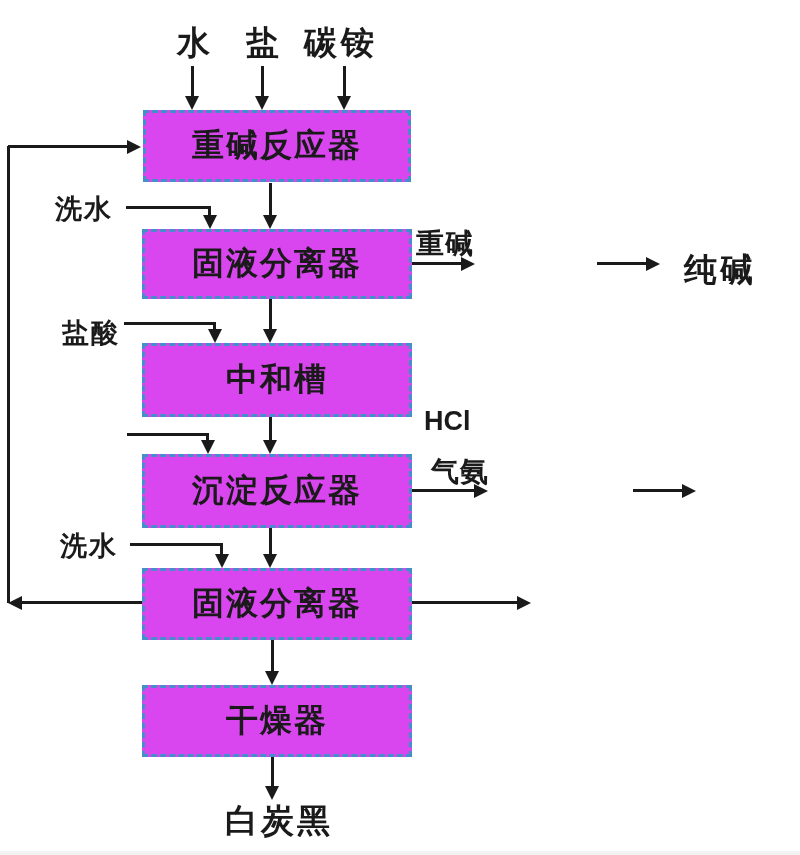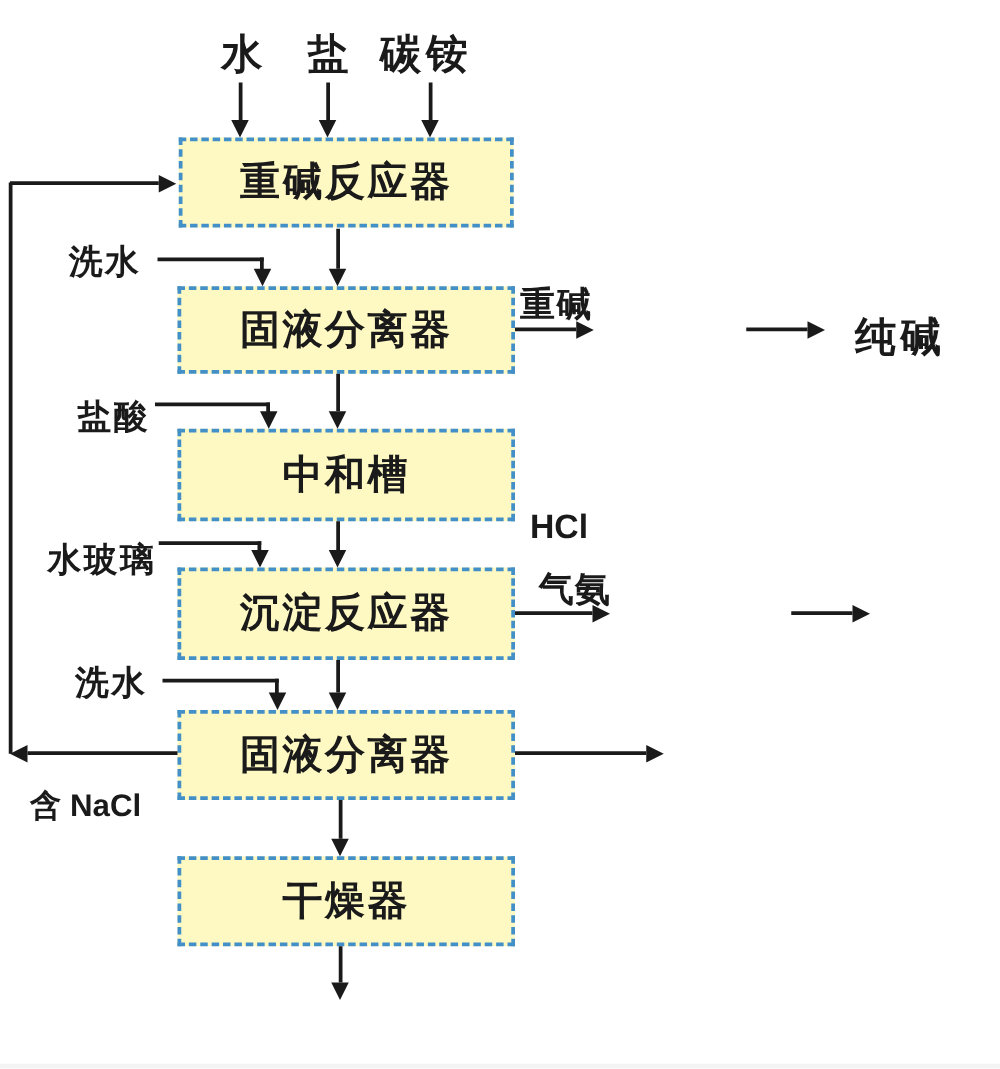--- a/index.html
+++ b/index.html
@@ -7,21 +7,21 @@
     --blue:#4390c9;
     --text:#1a1a1a;
   }
   html,body{margin:0;padding:0;background:#fff;}
   #canvas{
     position:relative;width:800px;height:855px;background:#ffffff;overflow:hidden;
     font-family:"Liberation Sans","DejaVu Sans",sans-serif;color:var(--text);
   }
   .pbox{
     position:absolute;box-sizing:border-box;
-    border:3px dashed var(--blue);background:#fef9c3;
+    border:3px dashed var(--blue);background:#d946ef;
     display:flex;align-items:center;justify-content:center;
     font-size:32px;font-weight:900;letter-spacing:2px;color:var(--text);
   }
   .lbl{position:absolute;white-space:nowrap;color:var(--text);}
   .lbl-top{font-size:33px;font-weight:600;letter-spacing:4px;}
   .lbl-out{font-size:33px;font-weight:700;letter-spacing:3px;}
   .lbl-side{font-size:27px;font-weight:800;letter-spacing:2px;}
   .lbl-stream{font-size:28px;font-weight:800;letter-spacing:1px;}
   .lbl-hcl{font-size:27px;font-weight:700;}
   .lbl-nacl{font-size:25px;font-weight:800;}
@@ -77,21 +77,20 @@
   <div class="lbl lbl-side" style="left:55px;top:191px">洗水</div>
   <div class="hline" style="left:126px;top:206px;width:85px"></div>
   <div class="vline" style="left:208px;top:206px;height:11px"></div>
   <div class="ah ah-down" style="left:203px;top:215px"></div>
 
   <div class="lbl lbl-side" style="left:62px;top:315px">盐酸</div>
   <div class="hline" style="left:124px;top:322px;width:92px"></div>
   <div class="vline" style="left:213px;top:322px;height:9px"></div>
   <div class="ah ah-down" style="left:208px;top:329px"></div>
 
-  <div class="lbl lbl-side" style="left:38px;top:430px">水玻璃</div>
   <div class="hline" style="left:127px;top:433px;width:82px"></div>
   <div class="vline" style="left:206px;top:433px;height:9px"></div>
   <div class="ah ah-down" style="left:201px;top:440px"></div>
 
   <div class="lbl lbl-side" style="left:60px;top:528px">洗水</div>
   <div class="hline" style="left:130px;top:543px;width:93px"></div>
   <div class="vline" style="left:220px;top:543px;height:13px"></div>
   <div class="ah ah-down" style="left:215px;top:554px"></div>
 
   <div class="lbl lbl-stream" style="left:416px;top:225px">重碱</div>
@@ -110,17 +109,17 @@
   <div class="ah ah-right" style="left:682px;top:484px"></div>
 
   <div class="hline" style="left:412px;top:601px;width:105px"></div>
   <div class="ah ah-right" style="left:517px;top:596px"></div>
 
   <div class="hline" style="left:22px;top:601px;width:120px"></div>
   <div class="ah ah-left" style="left:8px;top:596px"></div>
   <div class="vline" style="left:7px;top:146px;height:457px"></div>
   <div class="hline" style="left:8px;top:145px;width:119px"></div>
   <div class="ah ah-right" style="left:127px;top:140px"></div>
-  <div class="lbl lbl-nacl" style="left:24px;top:628px">含 NaCl</div>
 
+  <div class="lbl lbl-out" style="left:225px;top:799px">白炭黑</div>
 
   <div class="bottom-strip"></div>
 </div>
 
 </body></html>

